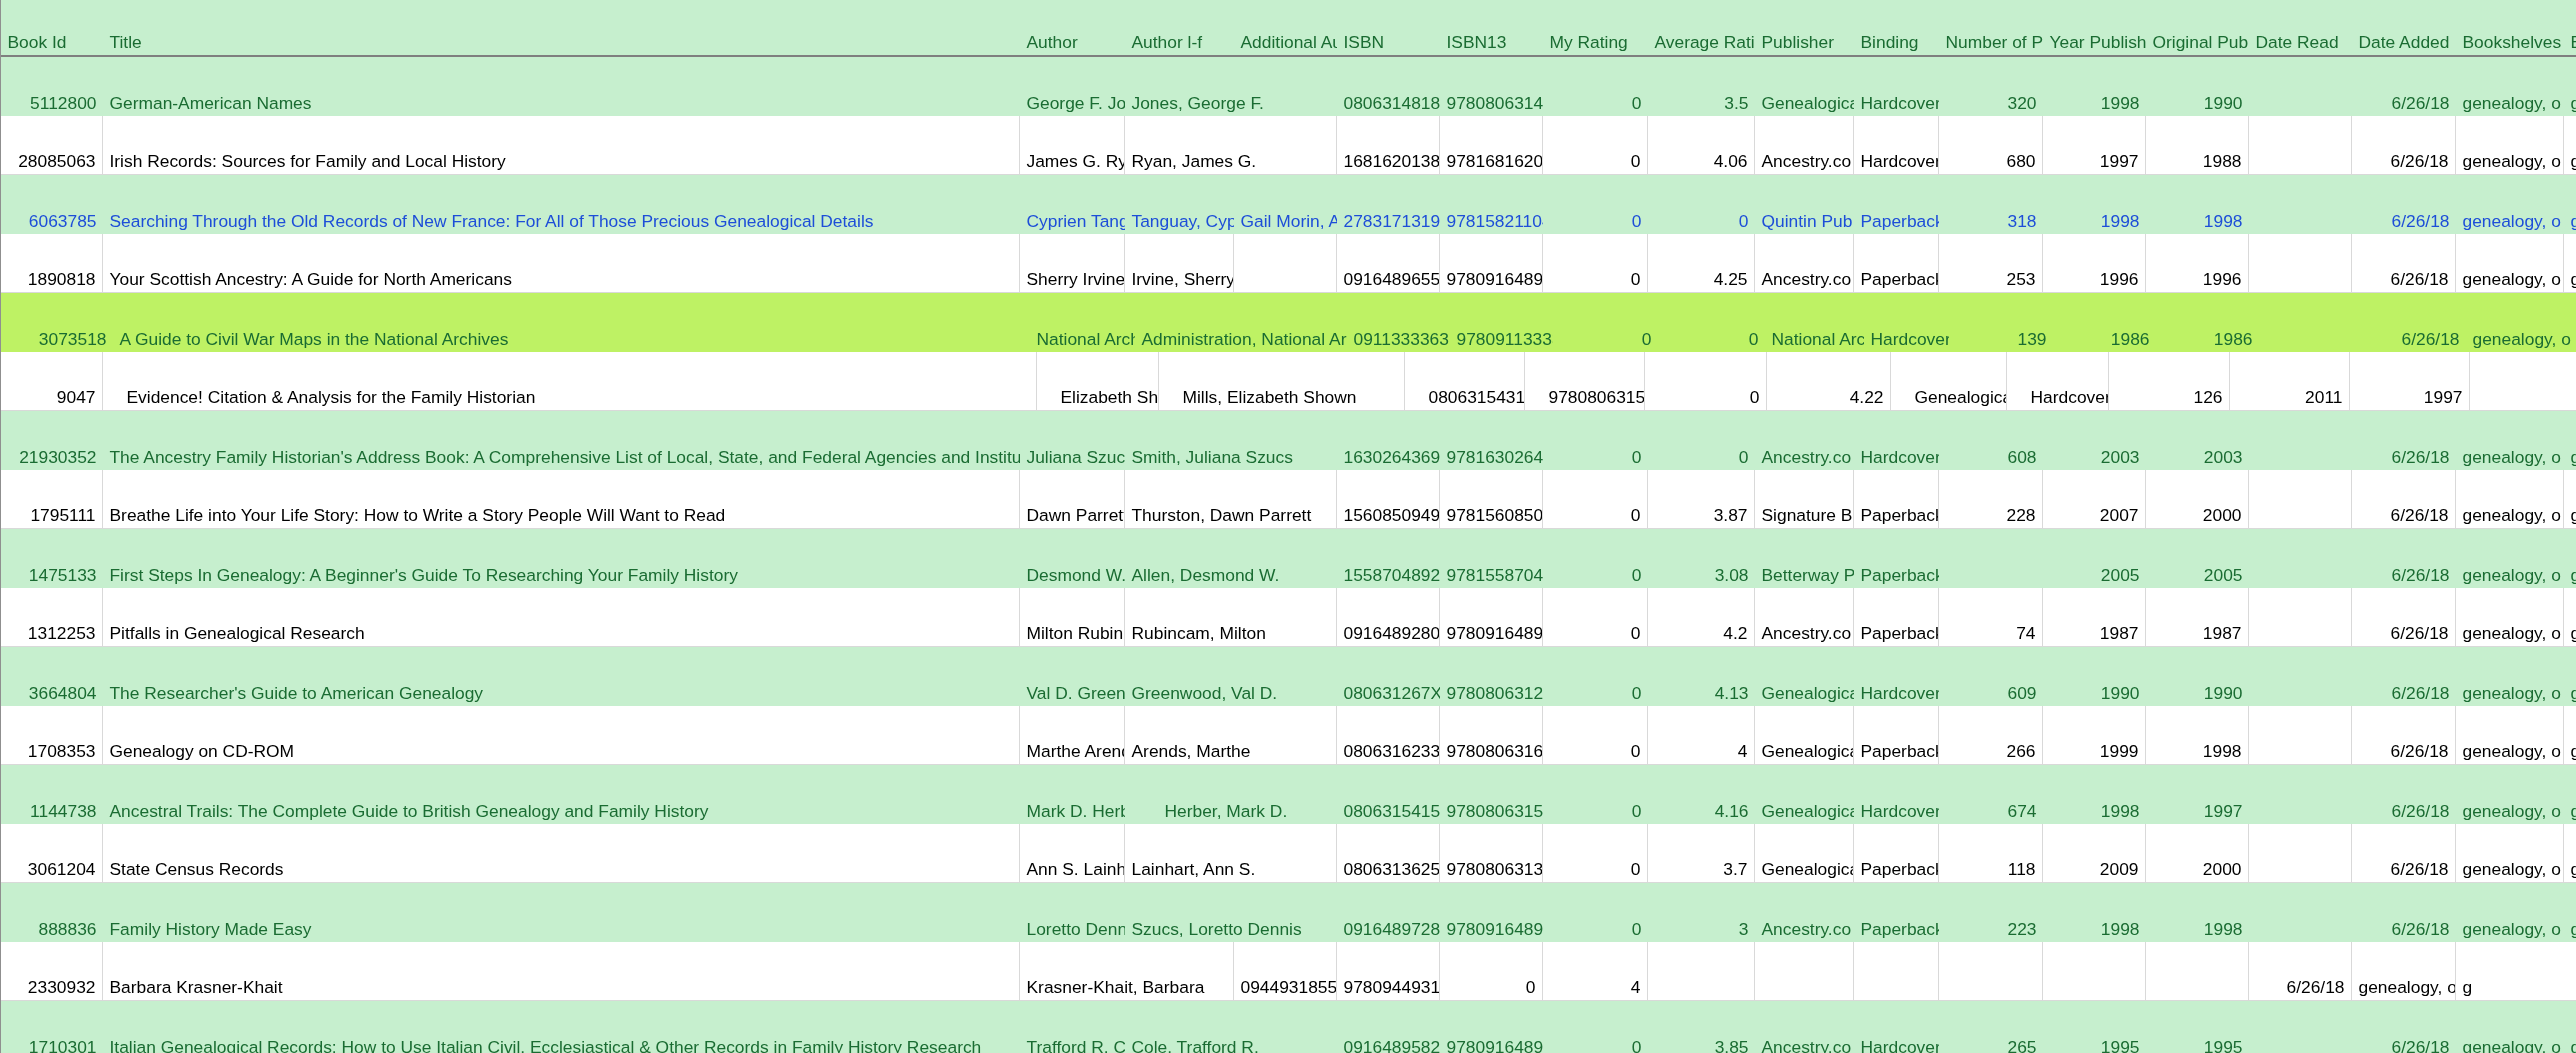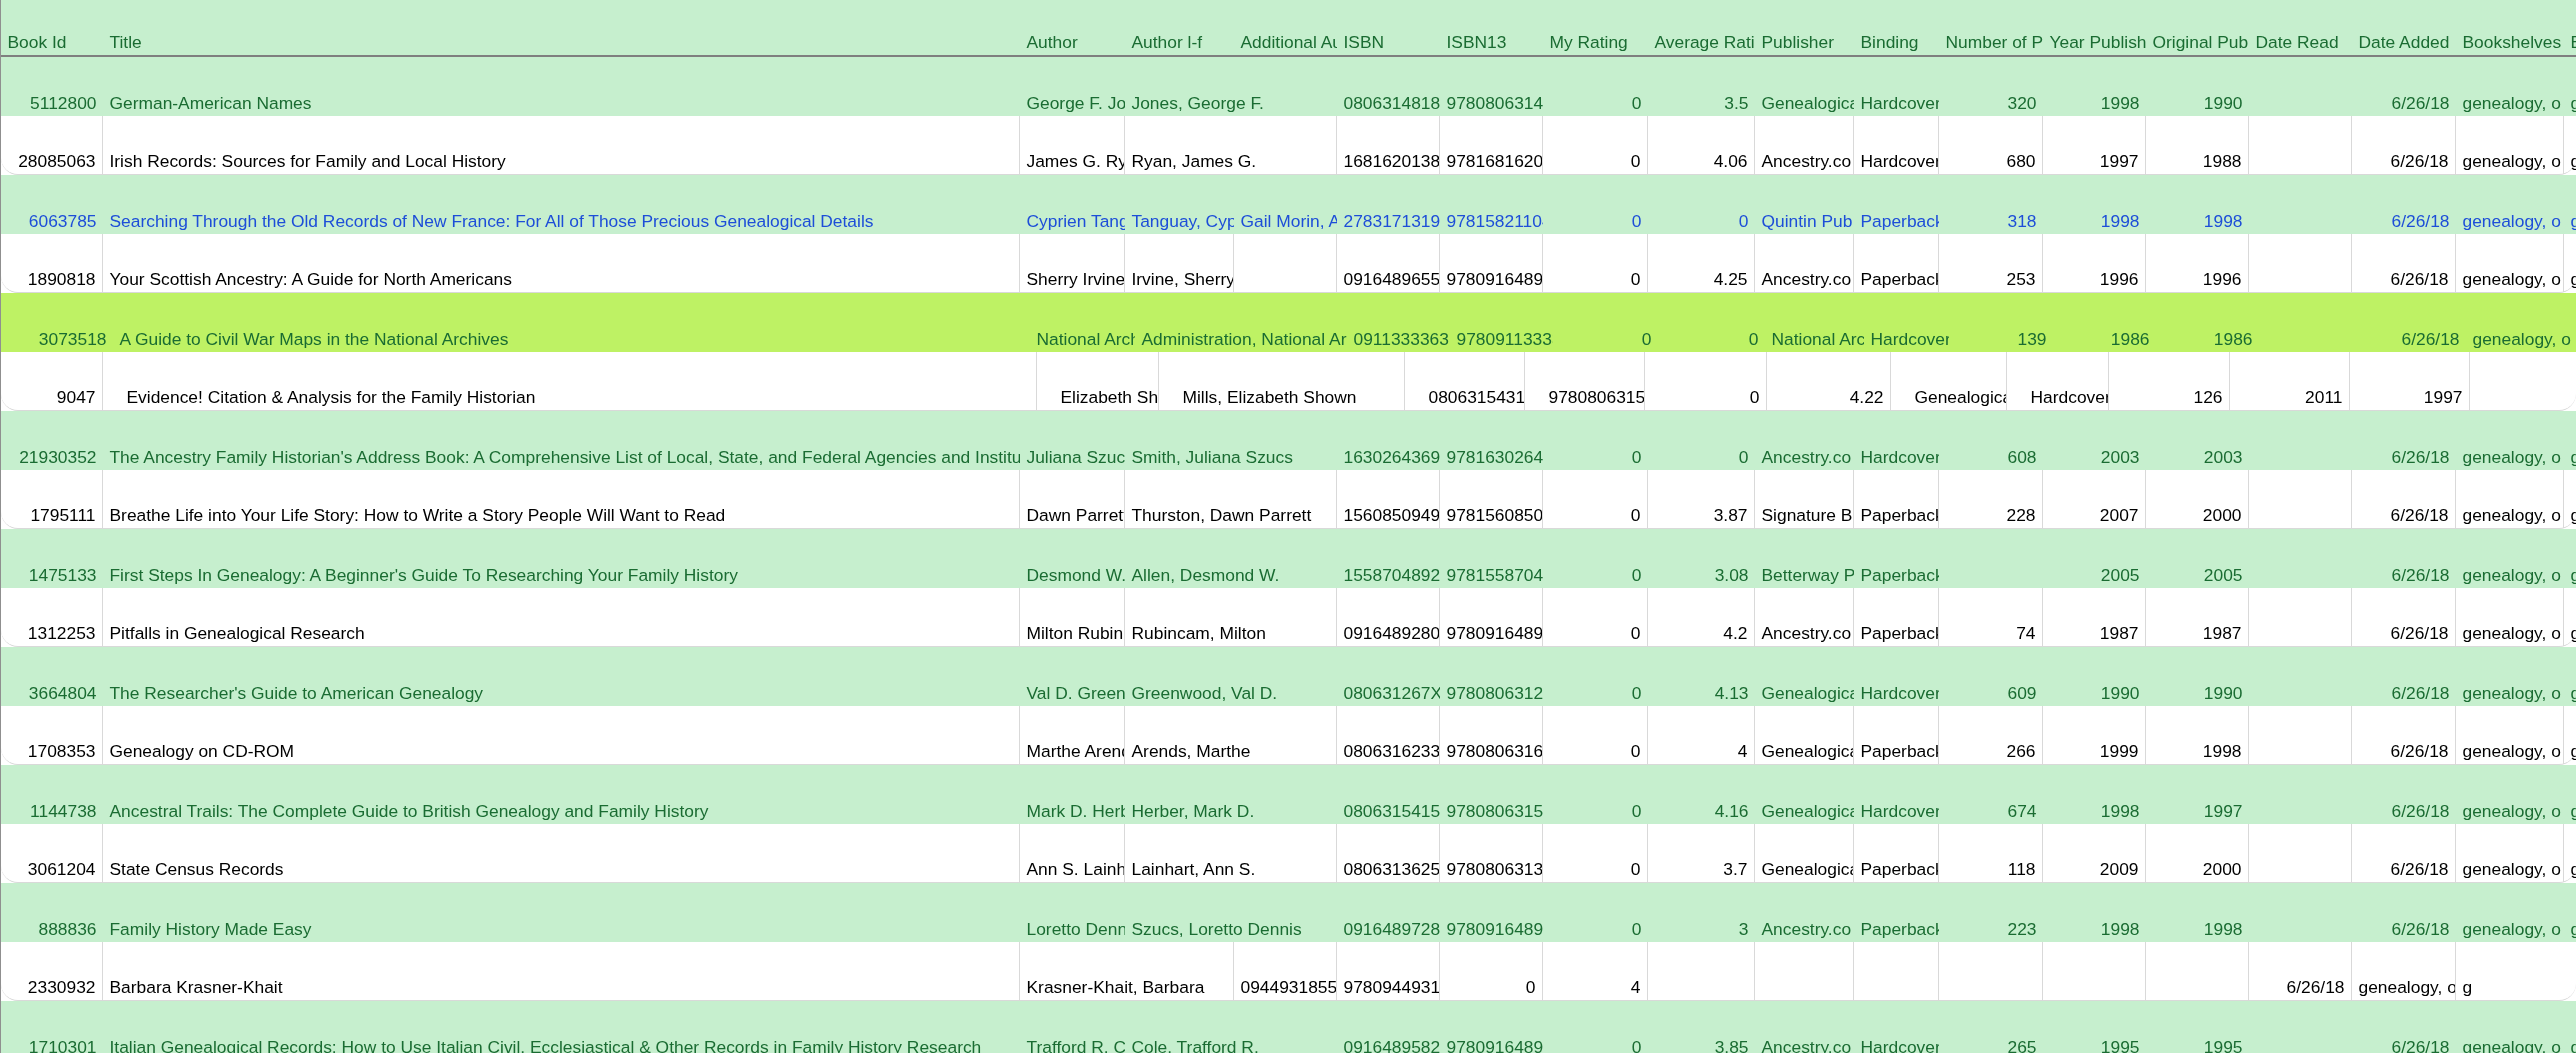--- a/index.html
+++ b/index.html
@@ -25,21 +25,21 @@
   .cell{
     display:flex;align-items:flex-end;
     padding:0 6.5px 4px 6.5px;
     overflow:hidden;white-space:nowrap;
     box-sizing:border-box;
     line-height:1.05;
   }
   .cell.right{justify-content:flex-end;}
   .row.green{  }
   .row.white .cell{border-right:0.8px solid #d9d9d9;}
-  .row.white{border-bottom:0.8px solid #d9d9d9;border-radius:17px;}
+  .row.white{border-bottom:0.8px solid #d9d9d9;}
   .row.white .cell:last-child{border-right:none;}
 </style>
 </head>
 <body>
 
 <div id="sheet">
   <div class="row header-row" id="header-row" style="grid-template-columns: 102px 917px 105px 109px 103px 103px 103px 105px 107px 99px 85px 104px 103px 103px 103px 104px 108px 11.3px; background: rgb(198, 239, 206); color: rgb(26, 108, 50);">
       <div class="cell">Book Id</div>
       <div class="cell">Title</div>
       <div class="cell">Author</div>
@@ -287,21 +287,21 @@
         <div class="cell right">1998</div>
         <div class="cell"></div>
         <div class="cell right">6/26/18</div>
         <div class="cell">genealogy, o</div>
         <div class="cell">g</div>
       </div>
       <div class="row data-row green" style="grid-template-columns: 102px 917px 105px 109px 103px 103px 103px 105px 107px 99px 85px 104px 103px 103px 103px 104px 108px 11.3px; background: rgb(198, 239, 206); color: rgb(26, 108, 50);">
         <div class="cell right">1144738</div>
         <div class="cell">Ancestral Trails: The Complete Guide to British Genealogy and Family History</div>
         <div class="cell">Mark D. Herber</div>
-        <div class="cell" style="grid-column: span 2;">Herber, Mark D.</div>
+        <div class="cell" style="grid-column: span 2; margin-left: 33px;">Herber, Mark D.</div>
         <div class="cell">0806315415</div>
         <div class="cell">97808063154</div>
         <div class="cell right">0</div>
         <div class="cell right">4.16</div>
         <div class="cell">Genealogica</div>
         <div class="cell">Hardcover</div>
         <div class="cell right">674</div>
         <div class="cell right">1998</div>
         <div class="cell right">1997</div>
         <div class="cell"></div>

